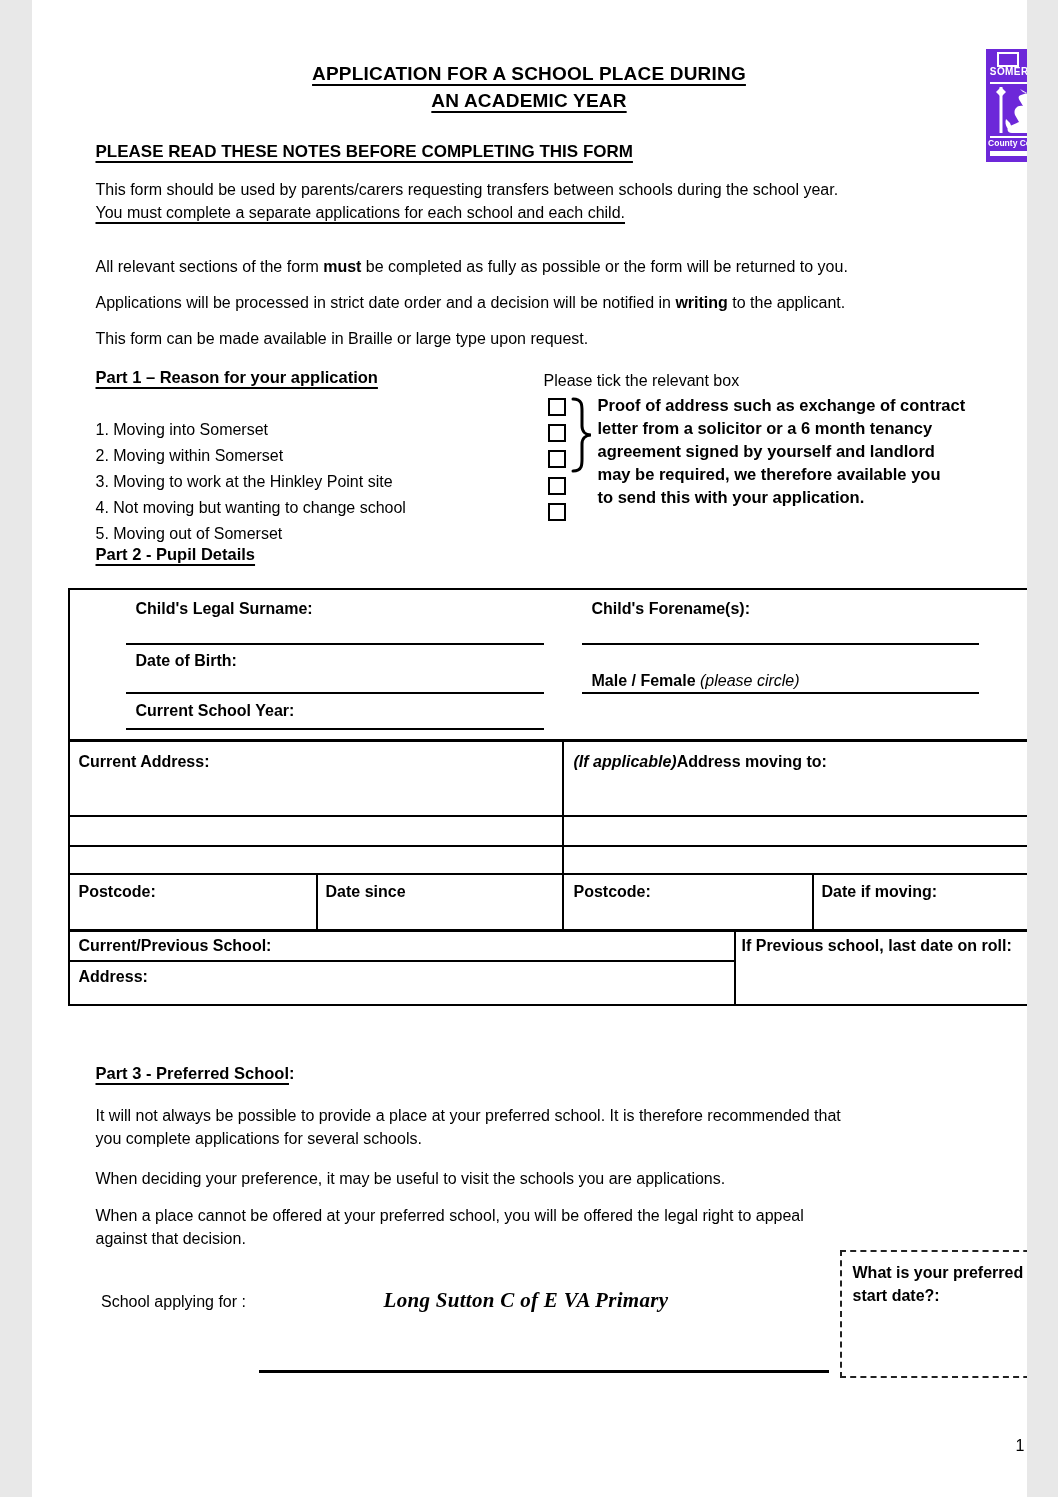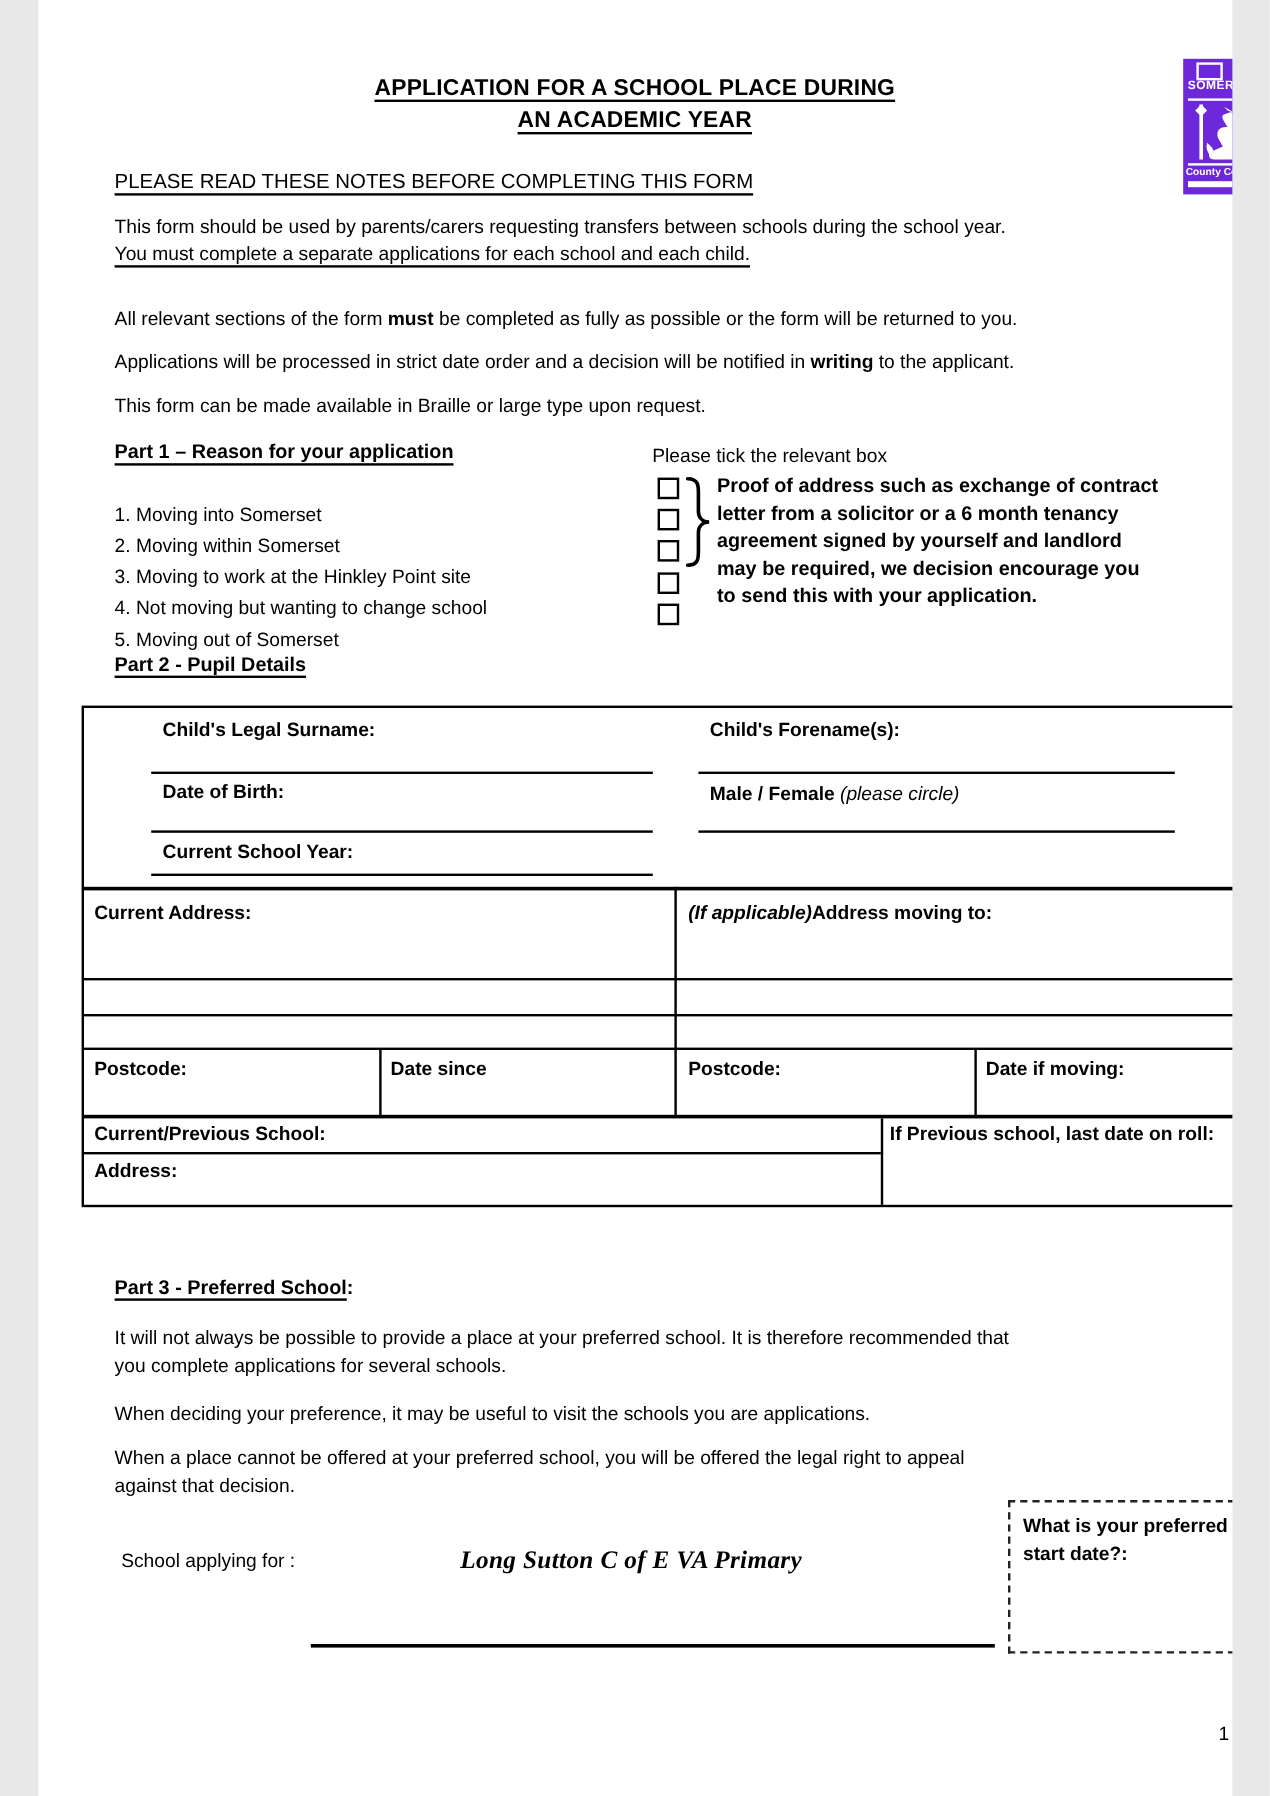--- a/index.html
+++ b/index.html
@@ -6,21 +6,21 @@
   .page{
     position:relative;width:949px;height:1497px;background:#ffffff;
     font-family:"Liberation Sans","DejaVu Sans",sans-serif;color:#000;
     margin:0 auto;overflow:hidden;padding-left:46px;
   }
   .abs{position:absolute;}
   .b{font-weight:bold;}
   .i{font-style:italic;}
   .u{text-decoration:underline;text-decoration-thickness:2px;text-underline-offset:4px;}
   .body-text{font-size:16px;line-height:23px;}
-  .heading{font-size:17px;font-weight:normal;}
+  .heading{font-size:17px;font-weight:bold;}
   .sub-heading{font-size:16.5px;font-weight:bold;}
   .title{width:100%;text-align:center;font-size:19px;font-weight:bold;line-height:27px;letter-spacing:.2px;}
   .wline{position:absolute;border-bottom:2px solid #000;height:0;}
   .hline{position:absolute;background:#000;}
   .vline{position:absolute;background:#000;}
   .checkbox{position:absolute;width:14px;height:14px;border:2px solid #000;background:#fff;}
   .cell-hotspot{position:absolute;background:transparent;}
   .box{position:absolute;border:2.5px solid #000;}
   .label{font-size:16px;font-weight:bold;white-space:nowrap;}
   .proof{font-size:16.5px;font-weight:bold;line-height:23px;}
@@ -92,38 +92,38 @@
   <div class="checkbox" style="left:516px;top:503px;"></div>
 
   <svg class="abs" style="left:537px;top:396px;" width="24" height="78" viewBox="0 0 24 78">
     <path d="M4 3 C14 3 13 10 13 18 L13 30 C13 36 17 39 22 39 C17 39 13 42 13 48 L13 60 C13 68 14 75 4 75" fill="none" stroke="#000" stroke-width="3" stroke-linecap="round"></path>
   </svg>
 
   <div class="abs proof lines" style="left:566px;top:394px;width:460px;">
       <div>Proof of address such as exchange of contract</div>
       <div>letter from a solicitor or a 6 month tenancy</div>
       <div>agreement signed by yourself and landlord</div>
-      <div>may be required, we decision encourage you</div>
+      <div>may be required, we therefore available you</div>
       <div>to send this with your application.</div>
     </div>
 
   <div class="abs sub-heading u" style="left:64px;top:545px;">Part 2 - Pupil Details</div>
 
   <div class="box" style="left:36px;top:588px;width:981px;height:414px;">
 
     <div class="abs label" style="left:66px;top:10px;">Child's Legal Surname:</div>
     <div class="wline" style="left:56px;top:53px;width:418px;"></div>
     <div class="abs label" style="left:66px;top:62px;">Date of Birth:</div>
     <div class="wline" style="left:56px;top:102px;width:418px;"></div>
     <div class="abs label" style="left:66px;top:112px;">Current School Year:</div>
     <div class="wline" style="left:56px;top:138px;width:418px;"></div>
 
     <div class="abs label" style="left:522px;top:10px;">Child's Forename(s):</div>
     <div class="wline" style="left:512px;top:53px;width:397px;"></div>
-    <div class="abs" style="left:522px;top:64px;white-space:nowrap;text-align:right;"><span class="label">Male / Female</span> <span class="i" style="font-size:16px;">(please circle)</span></div>
+    <div class="abs" style="left:522px;top:82px;white-space:nowrap;text-align:right;"><span class="label">Male / Female</span> <span class="i" style="font-size:16px;">(please circle)</span></div>
     <div class="wline" style="left:512px;top:102px;width:397px;"></div>
 
     <div class="hline" style="left:0;top:149px;width:977px;height:3px;"></div>
     <div class="hline" style="left:0;top:225px;width:977px;height:2px;"></div>
     <div class="hline" style="left:0;top:255px;width:977px;height:2px;"></div>
     <div class="hline" style="left:0;top:283px;width:977px;height:2px;"></div>
     <div class="hline" style="left:0;top:339px;width:977px;height:3px;"></div>
     <div class="hline" style="left:0;top:370px;width:664px;height:2px;"></div>
     <div class="vline" style="left:492px;top:149px;width:2px;height:192px;"></div>
     <div class="vline" style="left:246px;top:285px;width:2px;height:56px;"></div>

